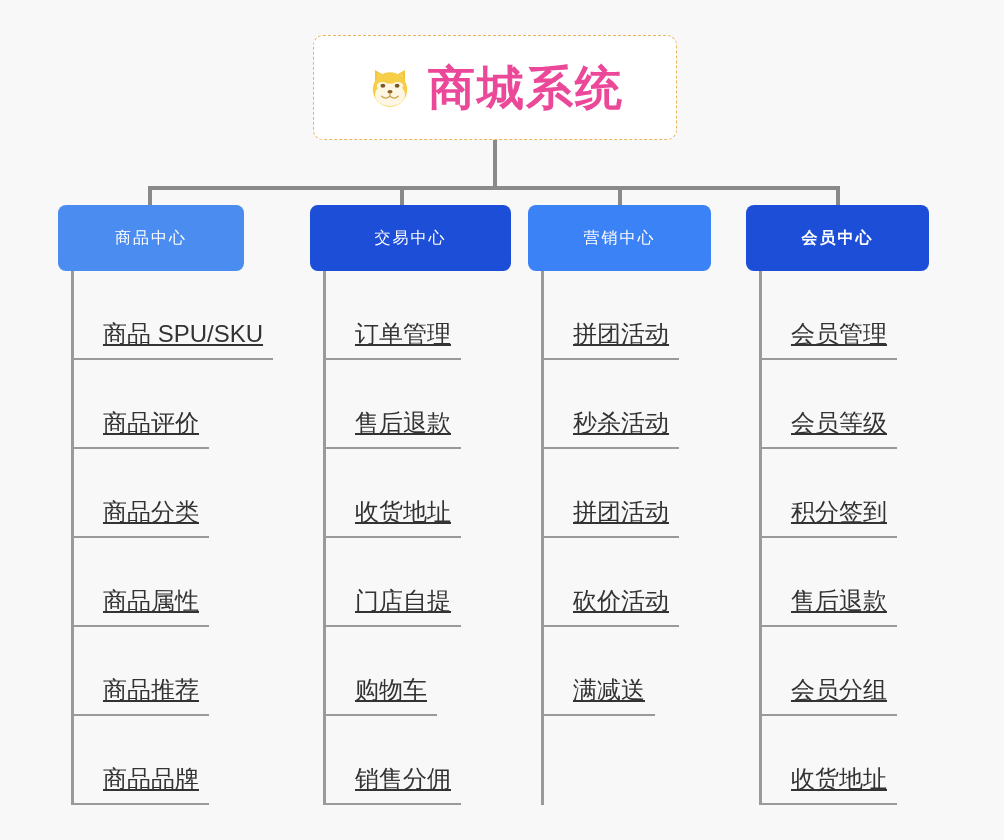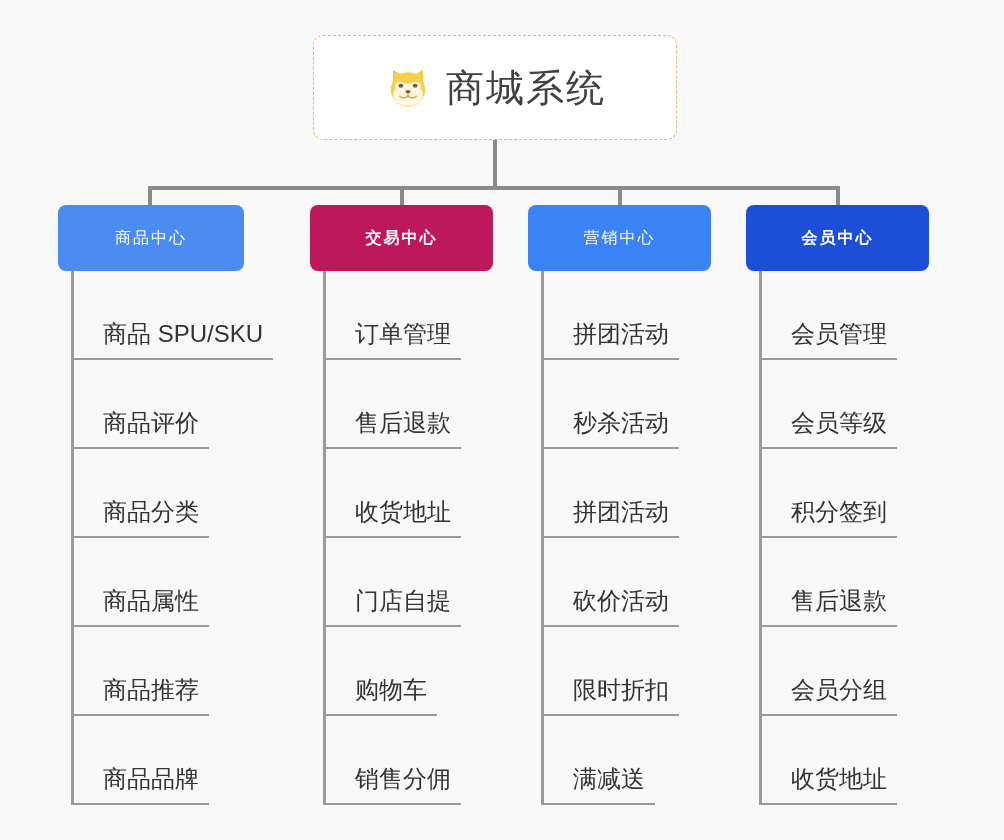--- a/index.html
+++ b/index.html
@@ -37,25 +37,26 @@
     justify-content: center;
     gap: 14px;
   }
   .root-emoji {
     width: 48px;
     height: 48px;
     position: relative;
     flex: 0 0 auto;
   }
   .root-title {
-    font-size: 38px;
-    color: #404040;
+    font-size: 47px;
+    color: #ec4899;
     letter-spacing: 2px;
     line-height: 1;
     white-space: nowrap;
+    font-weight: bold;
   }
 
   
   .conn {
     position: absolute;
     background: #8a8a8a;
   }
   .conn-v { width: 4px; }
   .conn-h { height: 4px; }
 
@@ -99,20 +100,21 @@
     align-items: flex-end;
   }
   .leaf-label {
     display: inline-block;
     padding: 0 10px 10px 32px;
     font-size: 24px;
     color: #333333;
     white-space: nowrap;
     border-bottom: 2px solid #9a9a9a;
     line-height: 1.15;
+    text-decoration: underline;
   }
 </style>
 </head>
 <body>
 
 <div id="mindmap">
 
   <div class="root-node">
     <span class="root-emoji">
       <svg viewBox="0 0 64 64" width="48" height="48" aria-hidden="true">
@@ -170,21 +172,21 @@
       <div class="leaf">
           <span class="leaf-label">商品推荐</span>
         </div>
       <div class="leaf">
           <span class="leaf-label">商品品牌</span>
         </div>
     </div>
   </div>
 
   <div class="branch" style="left:310px; width:183px;">
-    <div class="branch-header" style="background:#be185d; width:183px;font-weight:bold;">
+    <div class="branch-header" style="background:#1d4ed8; width:201px;">
       <span>交易中心</span>
     </div>
     <div class="leaf-list">
       <div class="leaf-trunk" style="height:534px;"></div>
       <div class="leaf">
           <span class="leaf-label">订单管理</span>
         </div>
       <div class="leaf">
           <span class="leaf-label">售后退款</span>
         </div>
@@ -215,23 +217,20 @@
       <div class="leaf">
           <span class="leaf-label">秒杀活动</span>
         </div>
       <div class="leaf">
           <span class="leaf-label">拼团活动</span>
         </div>
       <div class="leaf">
           <span class="leaf-label">砍价活动</span>
         </div>
       <div class="leaf">
-          <span class="leaf-label">限时折扣</span>
-        </div>
-      <div class="leaf">
           <span class="leaf-label">满减送</span>
         </div>
     </div>
   </div>
 
   <div class="branch" style="left:746px; width:183px;">
     <div class="branch-header" style="background:#1d4ed8; width:183px;font-weight:bold;">
       <span>会员中心</span>
     </div>
     <div class="leaf-list">

